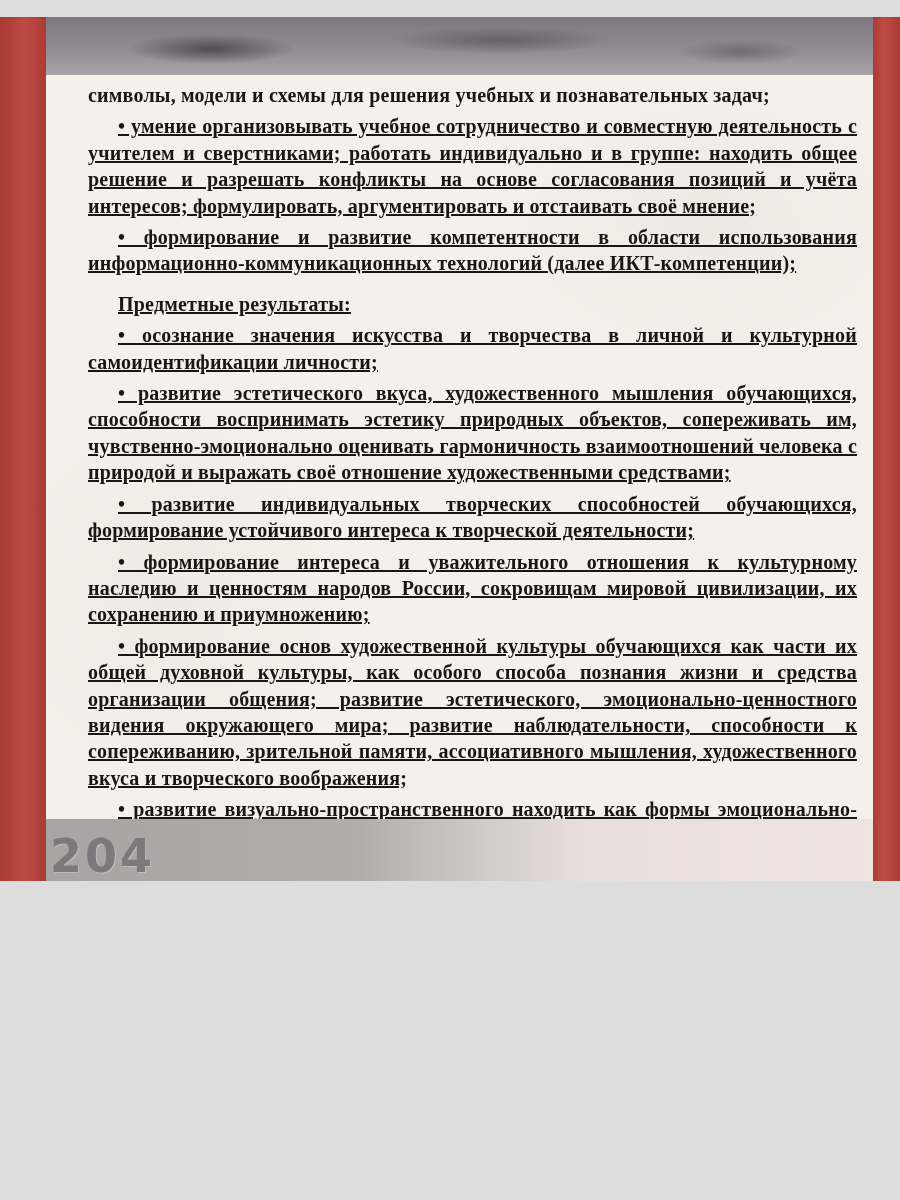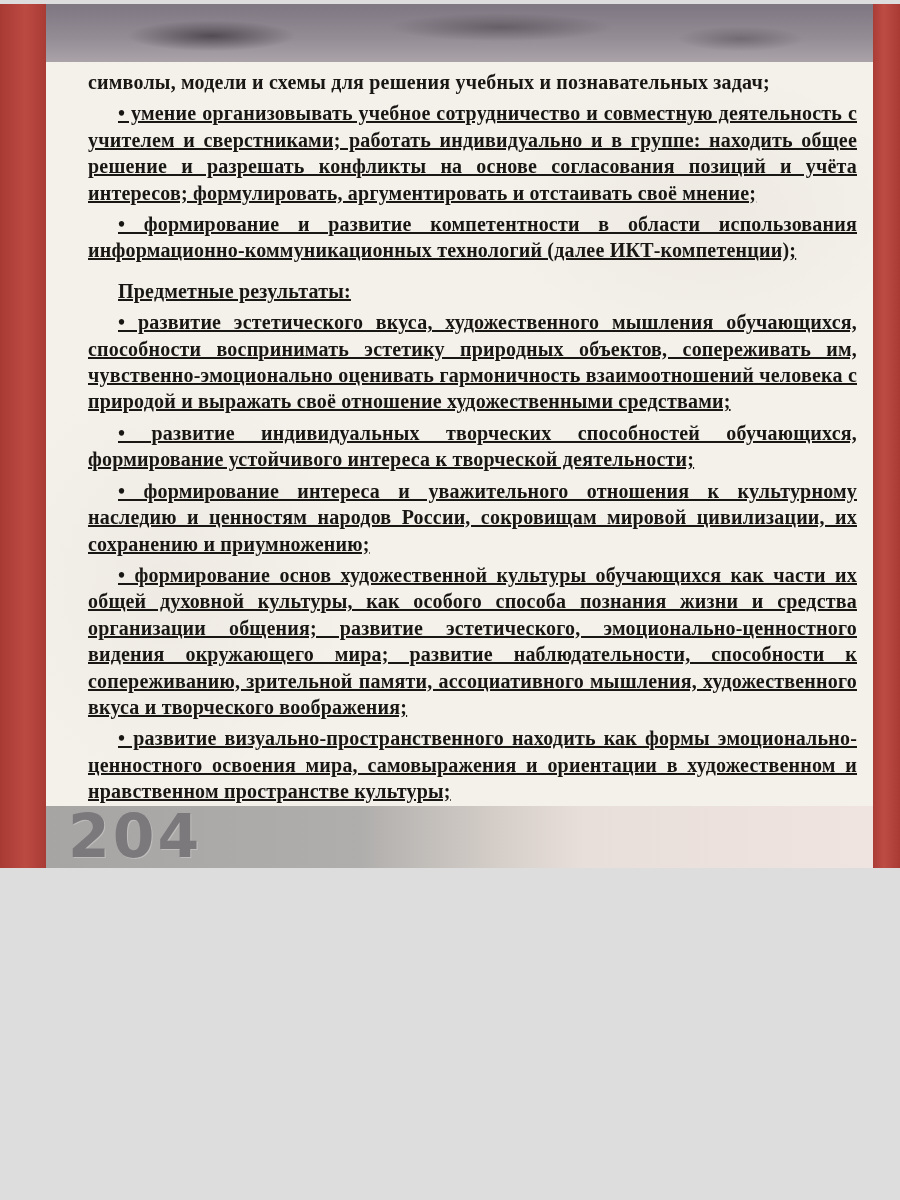--- a/index.html
+++ b/index.html
@@ -1,20 +1,20 @@
 <!DOCTYPE html>
 <html lang="ru"><head>
 <meta charset="utf-8">
 <style>
   html, body { margin: 0; padding: 0; background: #ddd; }
   .scan {
     position: relative;
     width: 900px;
     height: 864px;
-    margin: 4px auto;
+    margin: 17px auto;
     background: #14b8a6;
     overflow: hidden;
     font-family: "Liberation Serif", serif;
   }
   
   .edge-left {
     position: absolute; left: 0; top: 0; width: 46px; height: 100%;
     background: linear-gradient(to right, #a83a34, #bb4a42 55%, #a93b35);
   }
   .edge-right {
@@ -30,24 +30,24 @@
       radial-gradient(ellipse 90px 18px at 84% 60%, rgba(80,74,82,.5), rgba(80,74,82,0) 70%),
       linear-gradient(to bottom, #7e7680, #958d96 60%, #aaa3a8);
   }
   
   .bottom-band {
     position: absolute; left: 46px; right: 27px; bottom: 0; height: 62px;
     background: linear-gradient(to right,
       #a7a5a3 0, #b0aeac 38%, #cfc9c4 52%, #e9dfda 65%, #efe4df 100%);
   }
   .page-number {
-    position: absolute; left: 22px; bottom: 2px;
+    position: absolute; left: 4px; bottom: 2px;
     font-family: "DejaVu Sans", sans-serif;
     font-weight: bold;
-    font-size: 60px;
+    font-size: 46px;
     line-height: 1;
     color: #7b797c;
     letter-spacing: 3px;
     text-shadow: 1px 1px 0 rgba(255,255,255,.25);
   }
   
   .page {
     position: absolute; left: 46px; right: 27px; top: 58px; bottom: 62px;
     background:
       radial-gradient(ellipse 300px 200px at 80% 20%, rgba(180,170,160,.10), rgba(180,170,160,0) 70%),
@@ -79,20 +79,21 @@
   <div class="edge-left"></div>
   <div class="edge-right"></div>
   <div class="top-band"></div>
 
   <div class="page">
     <div class="page-text">
       <p class="p-flush">символы, модели и схемы для решения учебных и познавательных задач;</p>
       <p class="p-indent">•  умение организовывать учебное сотрудничество и совместную деятельность с учителем и сверстниками; работать индивидуально и в группе: находить общее решение и разрешать конфликты на основе согласования позиций и учёта интересов; формулировать, аргументировать и отстаивать своё мнение;</p>
       <p class="p-indent">•  формирование и развитие компетентности в области использования информационно-коммуникационных технологий (далее ИКТ-компетенции);</p>
       <p class="p-indent p-heading">Предметные результаты:</p>
+      <p class="p-indent">•  осознание значения искусства и творчества в личной и культурной самоидентификации личности;</p>
       <p class="p-indent">•  развитие эстетического вкуса, художественного мышления обучающихся, способности воспринимать эстетику природных объектов, сопереживать им, чувственно-эмоционально оценивать гармоничность взаимоотношений человека с природой и выражать своё отношение художественными средствами;</p>
       <p class="p-indent">•  развитие индивидуальных творческих способностей обучающихся, формирование устойчивого интереса к творческой деятельности;</p>
       <p class="p-indent">•  формирование интереса и уважительного отношения к культурному наследию и ценностям народов России, сокровищам мировой цивилизации, их сохранению и приумножению;</p>
       <p class="p-indent">•  формирование основ художественной культуры обучающихся как части их общей духовной культуры, как особого способа познания жизни и средства организации общения; развитие эстетического, эмоционально-ценностного видения окружающего мира; развитие наблюдательности, способности к сопереживанию, зрительной памяти, ассоциативного мышления, художественного вкуса и творческого воображения;</p>
       <p class="p-indent">•  развитие визуально-пространственного находить как формы эмоционально-ценностного освоения мира, самовыражения и ориентации в художественном и нравственном пространстве культуры;</p>
     </div>
   </div>
 
   <div class="bottom-band">
     <div class="page-number">204</div>

